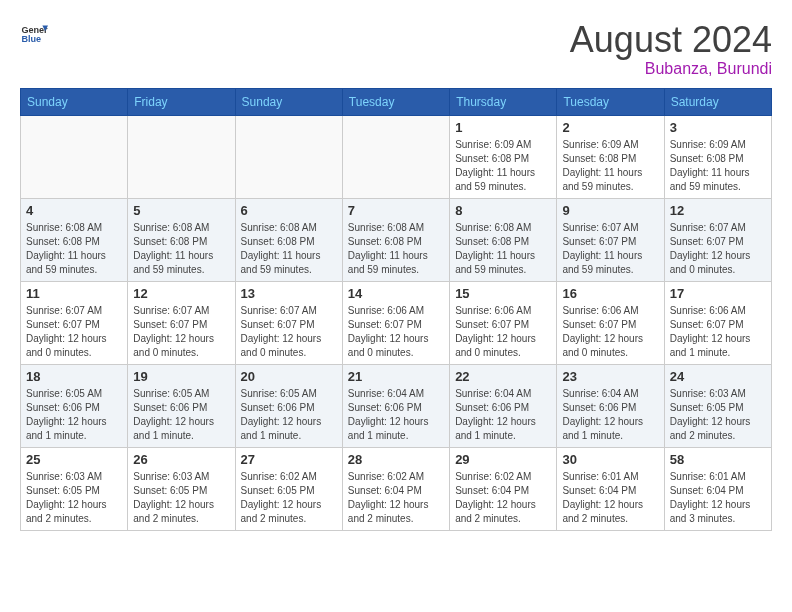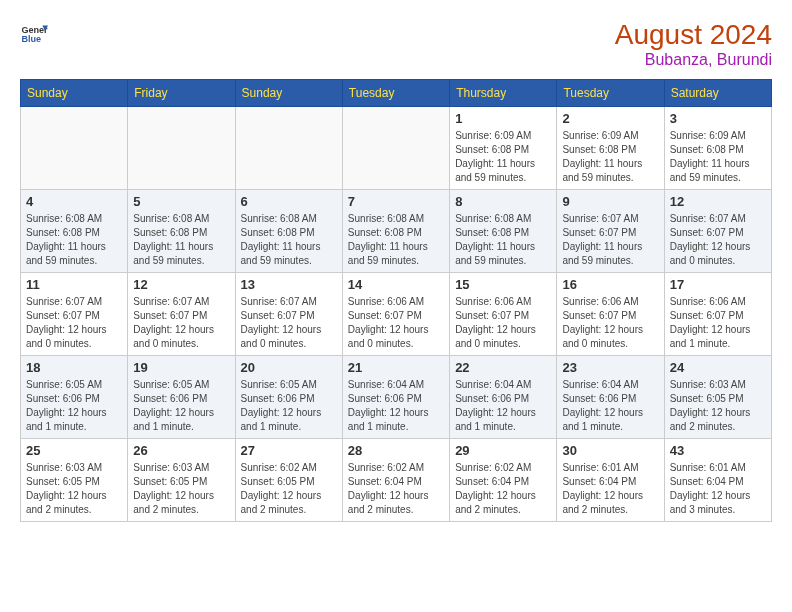--- a/index.html
+++ b/index.html
@@ -22,37 +22,37 @@
       gap: 4px;
     }
     .logo-icon {
       width: 28px;
       height: 28px;
     }
     .title-block {
       text-align: right;
     }
     .month-title {
-      font-size: 28px;
+      font-size: 36px;
       font-weight: 300;
-      color: #c2410c;
+      color: #404040;
       line-height: 1.1;
     }
     .subtitle {
       font-size: 16px;
       color: #a21caf;
     }
     .calendar {
       width: 100%;
       border-collapse: collapse;
       font-size: 11px;
     }
     .calendar th {
       background-color: #2a5caa;
-      color: #fde047;
+      color: #7dd3fc;
       text-align: left;
       padding: 6px 6px;
       font-size: 12px;
       font-weight: normal;
       border: 1px solid #1a4c9a;
     }
     .calendar td {
       border: 1px solid #ccc;
       vertical-align: top;
       padding: 4px 5px;
@@ -235,18 +235,18 @@
         </td>
         <td>
           <div class="day-number">29</div>
           <div class="day-info">Sunrise: 6:02 AM<br>Sunset: 6:04 PM<br>Daylight: 12 hours and 2 minutes.</div>
         </td>
         <td>
           <div class="day-number">30</div>
           <div class="day-info">Sunrise: 6:01 AM<br>Sunset: 6:04 PM<br>Daylight: 12 hours and 2 minutes.</div>
         </td>
         <td>
-          <div class="day-number">43</div>
+          <div class="day-number">58</div>
           <div class="day-info">Sunrise: 6:01 AM<br>Sunset: 6:04 PM<br>Daylight: 12 hours and 3 minutes.</div>
         </td>
       </tr>
     </tbody>
 </table>
 
 </body></html>

